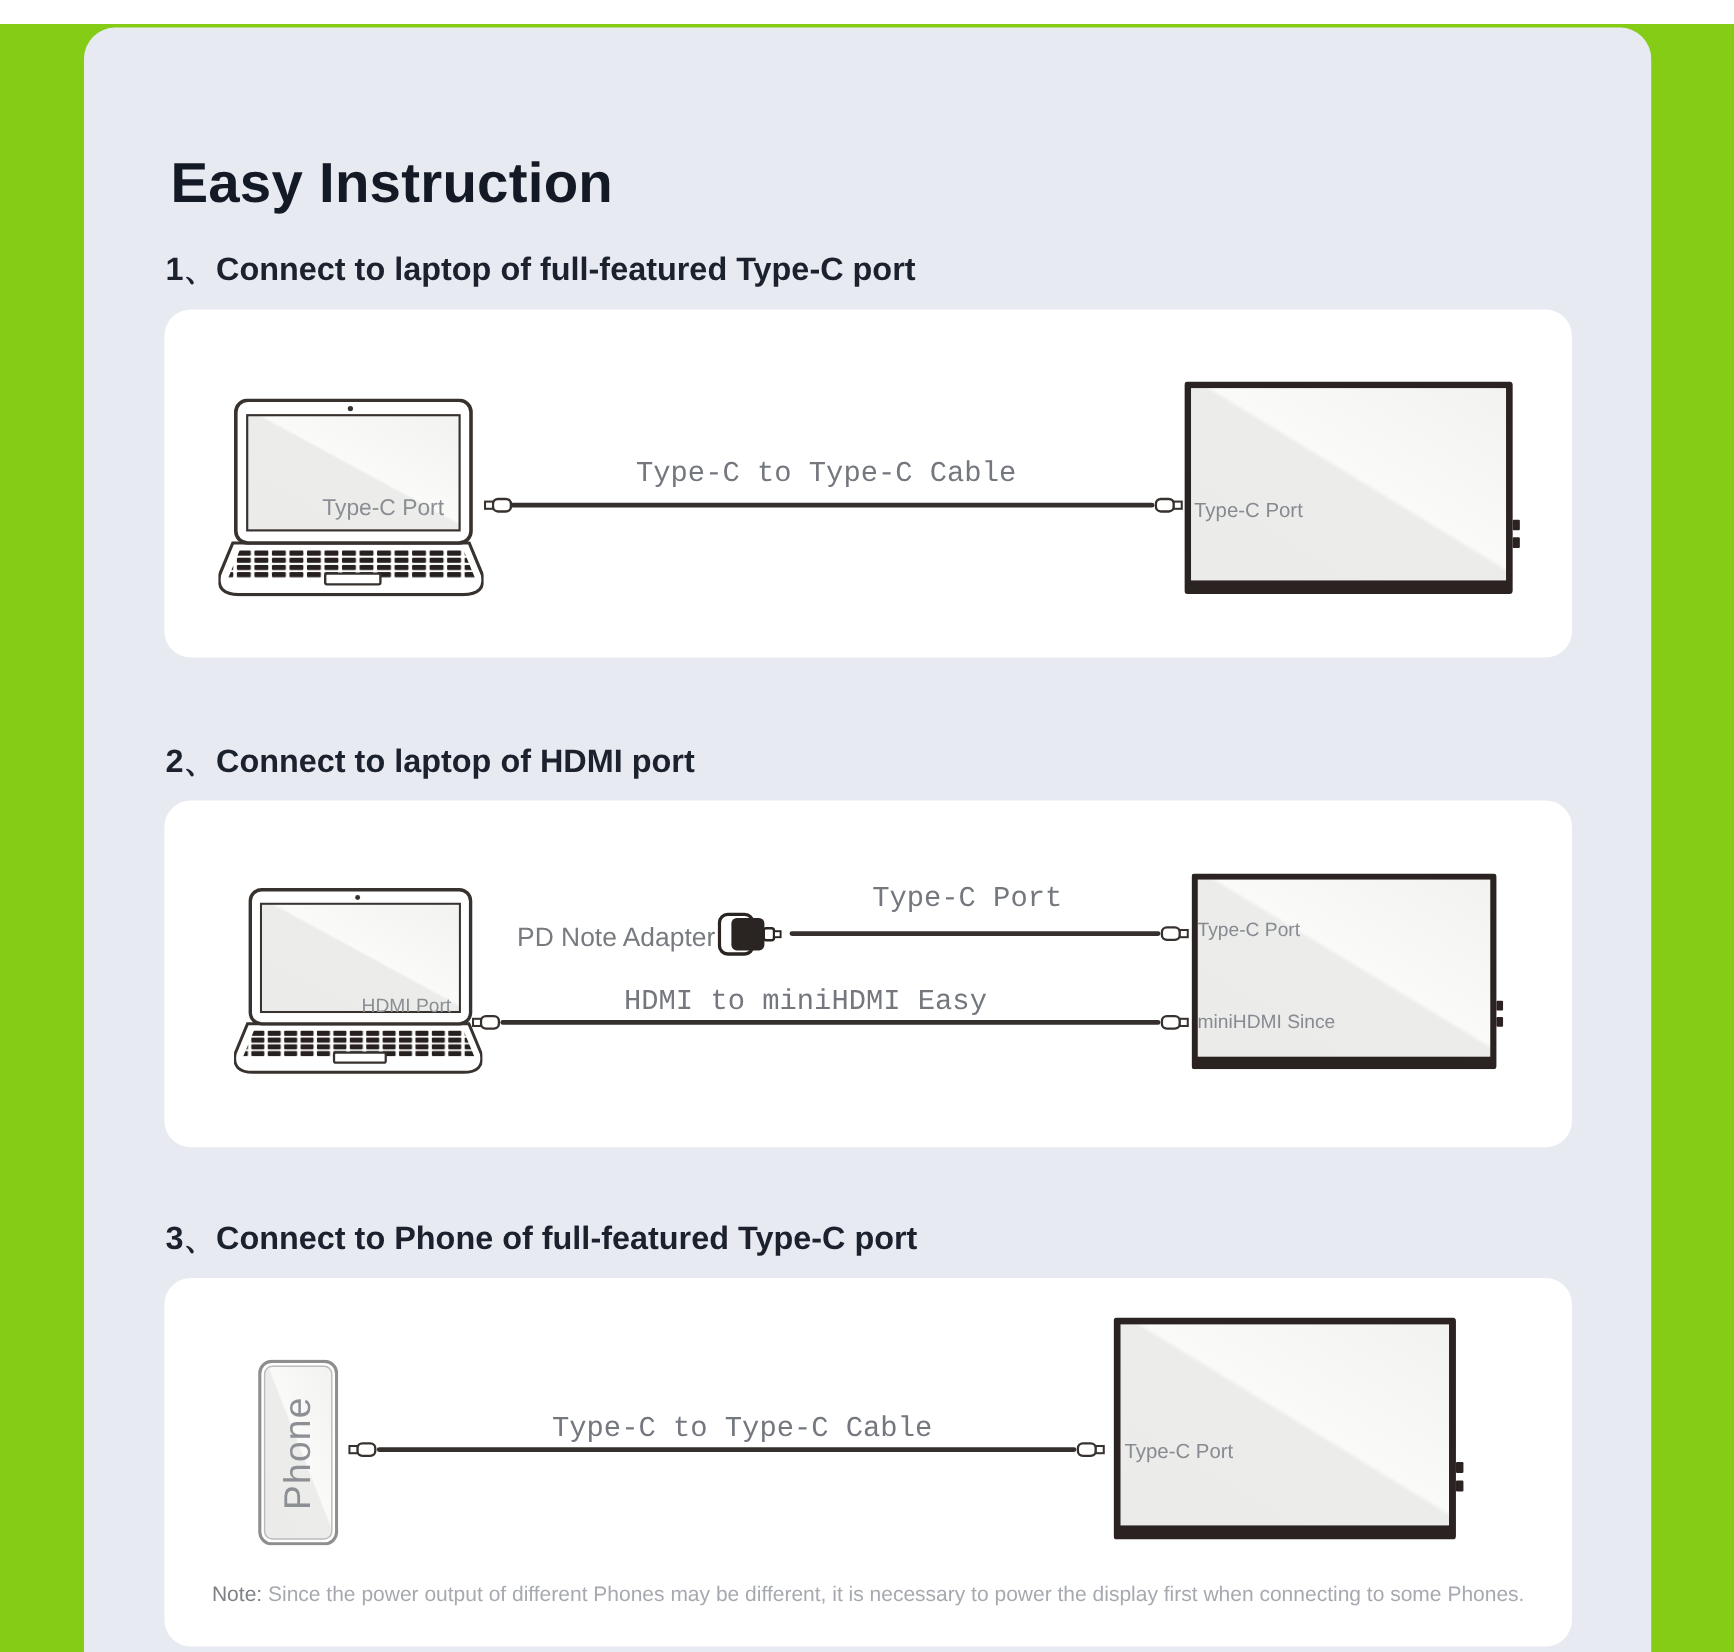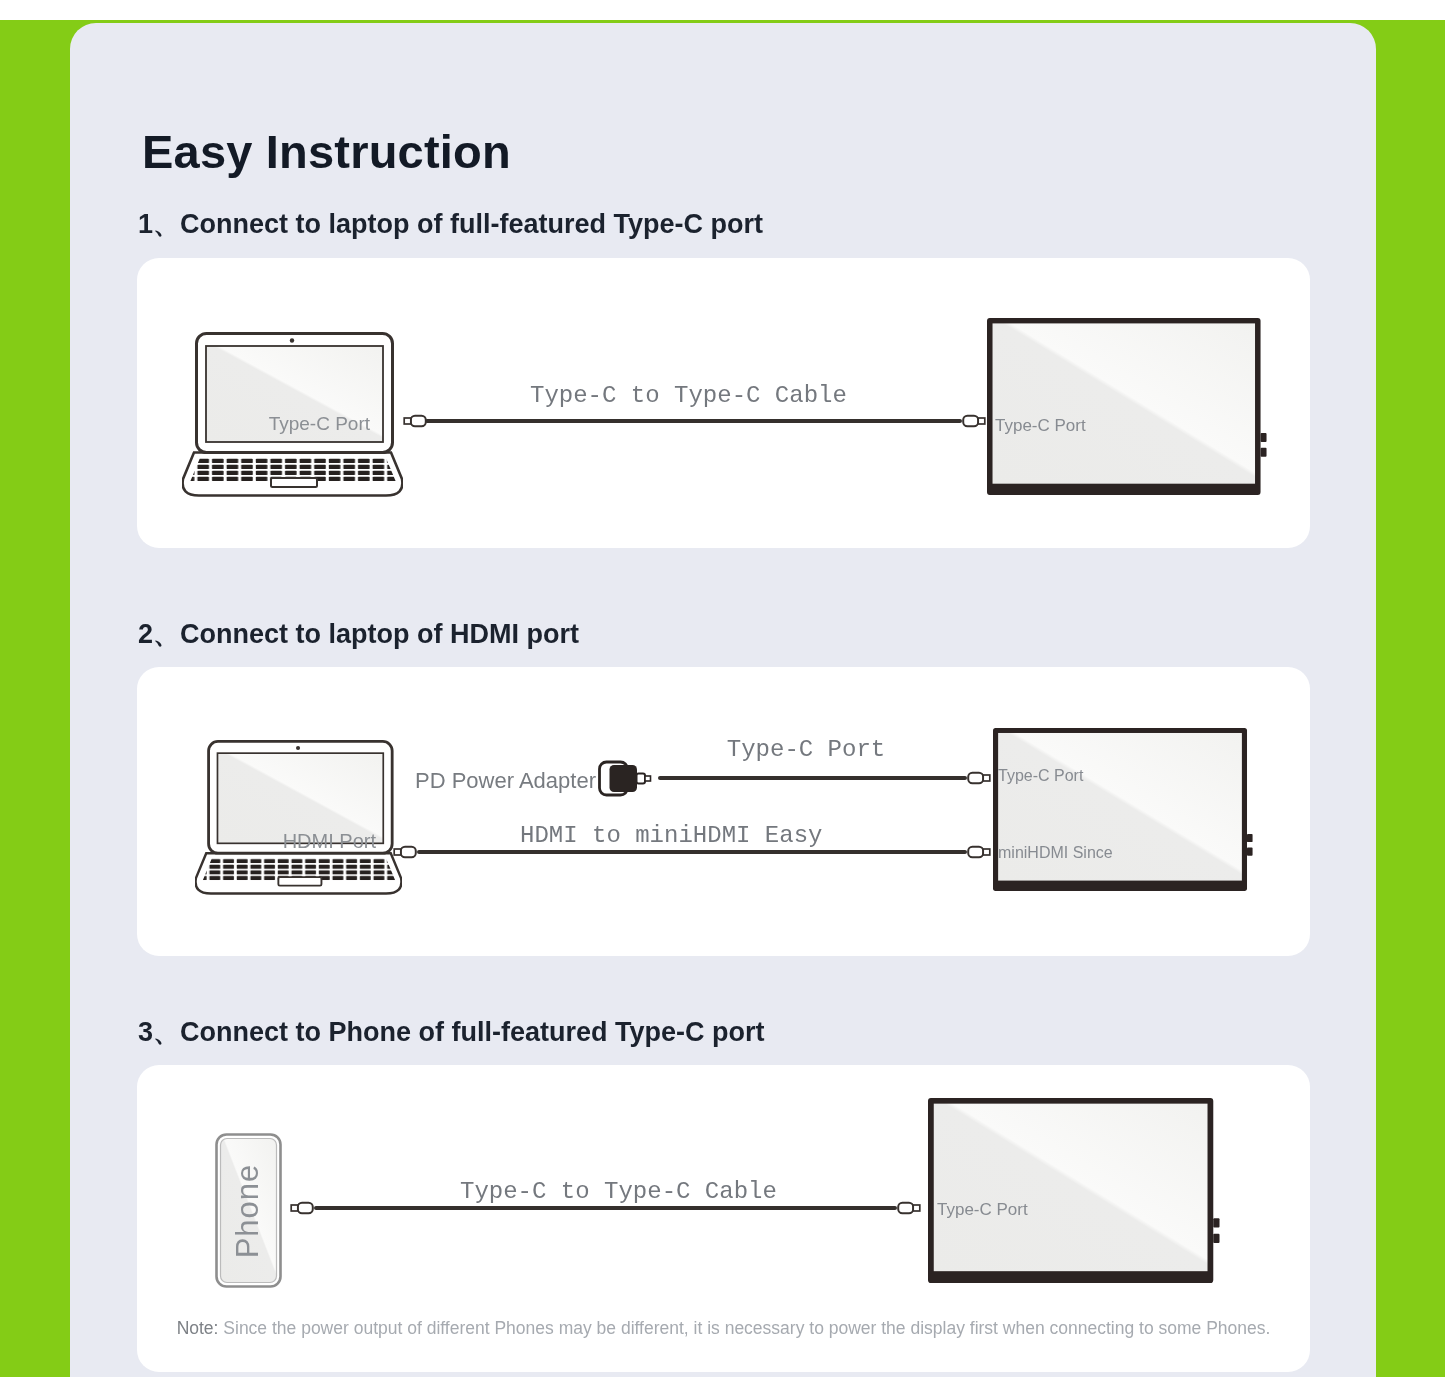--- a/index.html
+++ b/index.html
@@ -97,23 +97,23 @@
       </svg>
     <div class="port-label" style="left:858px;top:158px;">Type-C Port</div>
   </section>
 
   <h2 class="sec-heading" style="top:596px;">2、Connect to laptop of HDMI port</h2>
 
   <section class="panel" style="top:647px;height:289px;">
     <svg class="abs" style="left:58px;top:73px;" width="207" height="155" viewBox="0 0 221 165" preserveAspectRatio="none">
       <use href="#sym-laptop"></use>
       </svg>
-    <div class="dev-label" style="left:129px;top:163px;width:110px;text-align:right;font-size:20px;">HDMI Port</div>
+    <div class="dev-label" style="left:129px;top:163px;width:110px;text-align:right;font-size:16px;">HDMI Port</div>
 
-    <div class="adapter-label" style="left:239px;top:101px;width:220px;">PD Power Adapter</div>
+    <div class="adapter-label" style="left:239px;top:101px;width:220px;">PD Note Adapter</div>
     <svg class="abs" style="left:461px;top:91px;" width="60" height="42" viewBox="0 0 60 42">
         <use href="#sym-adapter"></use>
       </svg>
 
     <div class="cable-label" style="left:569px;top:69px;width:200px;">Type-C Port</div>
     <div class="cable" style="left:521px;top:109.3px;width:309px;"></div>
     <svg class="abs" style="left:830px;top:103px;" width="24" height="16" viewBox="0 0 24 16">
         <use href="#sym-plug"></use>
       </svg>
 

